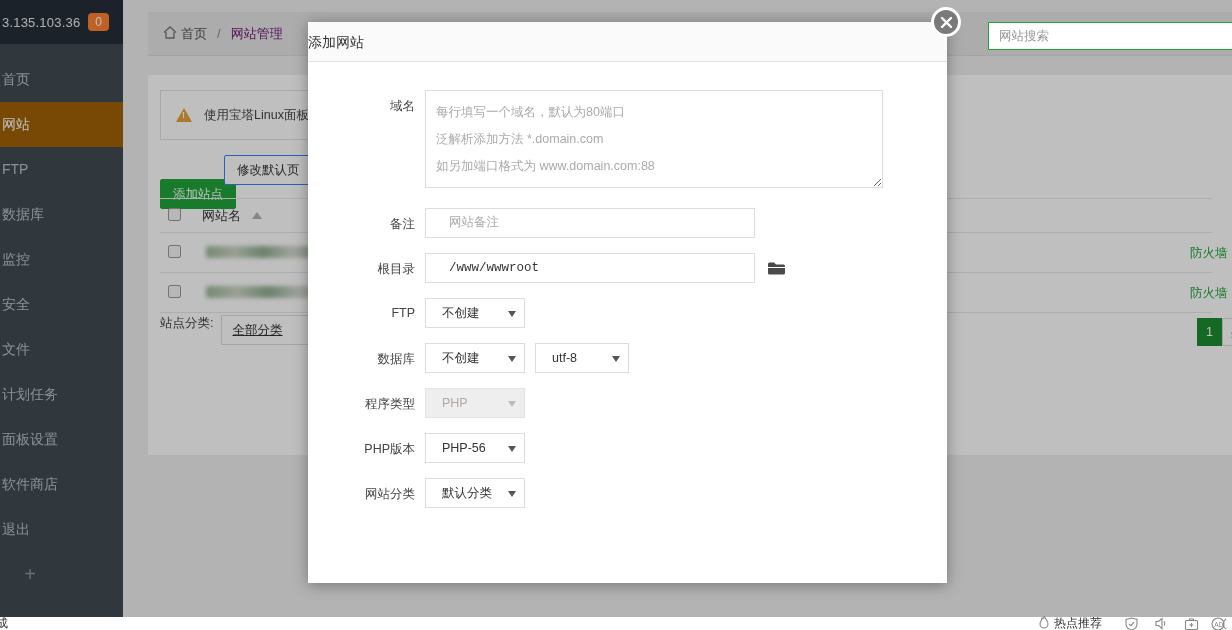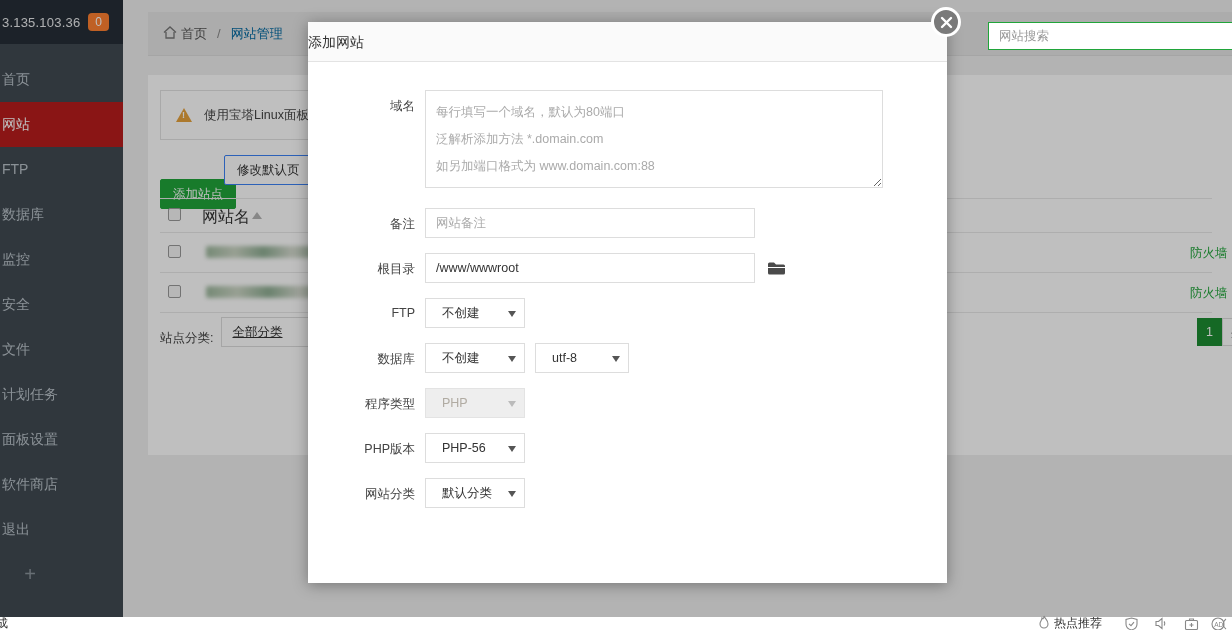--- a/index.html
+++ b/index.html
@@ -8,33 +8,33 @@
 
   
   .sidebar { position:absolute; left:0; top:0; width:123px; height:617px;
     background:#414a52; z-index:10; }
   .sidebar-head { height:44px; background:#262e37; display:flex; align-items:center; }
   .sidebar-ip { color:#e8eaec; font-size:13px; padding-left:2px; letter-spacing:.2px; }
   .sidebar-badge { margin-left:8px; background:#ff8030; color:#fff; font-size:12px;
     border-radius:4px; padding:2px 7px; line-height:14px; }
   .menu-item { height:45px; line-height:45px; color:#b9c2c9; font-size:14px;
     padding-left:2px; cursor:pointer; }
-  .menu-item.active { background:#b91c1c; color:#fff; }
+  .menu-item.active { background:#a16207; color:#fff; }
   .sidebar-add { height:45px; line-height:45px; color:#8a949c; font-size:20px;
     text-align:center; width:60px; cursor:pointer; }
 
   
   .content { position:absolute; left:123px; top:0; right:0; height:617px;
     background:#efefef; z-index:1; }
   .crumb-bar { position:absolute; left:25px; top:12px; right:0; height:44px;
     background:#e6e6e6; border-bottom:1px solid #dcdcdc; display:flex;
     align-items:center; padding-left:15px; color:#555; font-size:13px; }
   .crumb-bar .sep { margin:0 10px; color:#888; }
   .crumb-home { display:flex; align-items:center; gap:4px; cursor:pointer; }
-  .crumb-cur { color:#0369a1; }
+  .crumb-cur { color:#701a75; }
 
   .card { position:absolute; left:25px; top:75px; right:-10px; height:380px;
     background:#fff; }
   .warn-box { position:absolute; left:12px; top:15px; width:760px; height:50px;
     border:1px solid #e2e2e2; display:flex; align-items:center; padding-left:15px;
     font-size:12.5px; color:#444; }
   .warn-tri { width:0; height:0; border-left:8px solid transparent;
     border-right:8px solid transparent; border-bottom:14px solid #e6a23c;
     position:relative; margin-right:12px; }
   .warn-tri:after { content:"!"; position:absolute; left:-2px; top:2px; color:#fff;
@@ -42,32 +42,32 @@
 
   .btn { display:inline-block; border-radius:2px; font-size:12.5px; cursor:pointer;
     text-align:center; }
   .btn-green { background:#20a53a; color:#fff; border:1px solid #20a53a; }
   .btn-white { background:#fff; color:#333; border:1px solid #3b82f6; }
   .toolbar-btn { position:absolute; top:80px; height:30px; line-height:28px; padding:0 12px; }
 
   .tbl-line { position:absolute; left:12px; right:30px; border-top:1px solid #e8e8e8; }
   .chk { width:13px; height:13px; border:1px solid #9a9a9a; border-radius:2px;
     background:#f5f5f5; position:absolute; cursor:pointer; }
-  .th-name { position:absolute; left:42px; top:9px; font-size:16px; color:#333; }
+  .th-name { position:absolute; left:42px; top:9px; font-size:13px; color:#333; }
   .sort-up { position:absolute; left:92px; top:14px; width:0; height:0;
     border-left:5px solid transparent; border-right:5px solid transparent;
     border-bottom:7px solid #b5b5b5; cursor:pointer; }
   .row-blur { position:absolute; left:46px; top:14px; height:12px; border-radius:2px;
     background:linear-gradient(90deg,#9db89d,#ccd6c5,#8fae93,#d6dbd0,#9db89d);
     filter:blur(2px); cursor:pointer; }
   .row-links { position:absolute; font-size:12.5px; color:#20a53a; cursor:pointer;
     white-space:nowrap; }
 
   .filter-row { position:absolute; left:12px; top:240px; height:32px; display:flex;
-    align-items:flex-end; font-size:12.5px; color:#444; }
+    align-items:flex-start; font-size:12.5px; color:#444; }
   .filter-sel { margin-left:8px; width:92px; height:30px; border:1px solid #ddd;
     line-height:28px; padding-left:10px; background:#fff; color:#333; cursor:pointer;text-decoration:underline; }
 
   .pag-page { position:absolute; left:1049px; top:243px; width:25px; height:28px;
     background:#1d8c32; color:#fff; font-size:12.5px; text-align:center;
     line-height:28px; cursor:pointer; }
   .pag-total { position:absolute; left:1074px; top:243px; width:50px; height:28px;
     border:1px solid #ddd; color:#555; font-size:12.5px; line-height:26px;
     padding-left:8px; background:#fff; }
 
@@ -90,21 +90,21 @@
   .modal-body { padding-top:28px; }
   .frm-row { display:flex; margin-bottom:15px; }
   .frm-label { width:107px; text-align:right; font-size:12.5px; color:#444;
     padding-top:8px; flex:none; }
   .frm-ctl { margin-left:10px; display:flex; align-items:center; }
   textarea.domain { width:458px; height:98px; border:1px solid #ddd; resize:both;
     font-size:12.5px; color:#333; padding:8px 10px; line-height:27px;
     font-family:inherit; outline:none; }
   textarea.domain::placeholder { color:#aaa; }
   input.txt { height:30px; width:330px; border:1px solid #ddd; font-size:12.5px;
-    color:#333; padding:0 10px; outline:none; font-family:Liberation Sans, sans-serif; }
+    color:#333; padding:0 23px; outline:none; font-family:Liberation Mono, monospace; }
   input.txt::placeholder { color:#aaa; }
   .sel { position:relative; height:30px; border:1px solid #ddd; background:#fff;
     line-height:28px; font-size:12.5px; color:#333; padding:0 22px 0 16px;
     cursor:pointer; }
   .sel:after { content:""; position:absolute; right:8px; top:12px; width:0; height:0;
     border-left:4.5px solid transparent; border-right:4.5px solid transparent;
     border-top:6px solid #555; }
   .sel.w100 { width:100px; } .sel.w94 { width:94px; margin-left:10px; }
   .sel.disabled { background:#eee; border-color:#e3e3e3; color:#b0aba2; cursor:default; }
   .sel.disabled:after { border-top-color:#bbb; }

